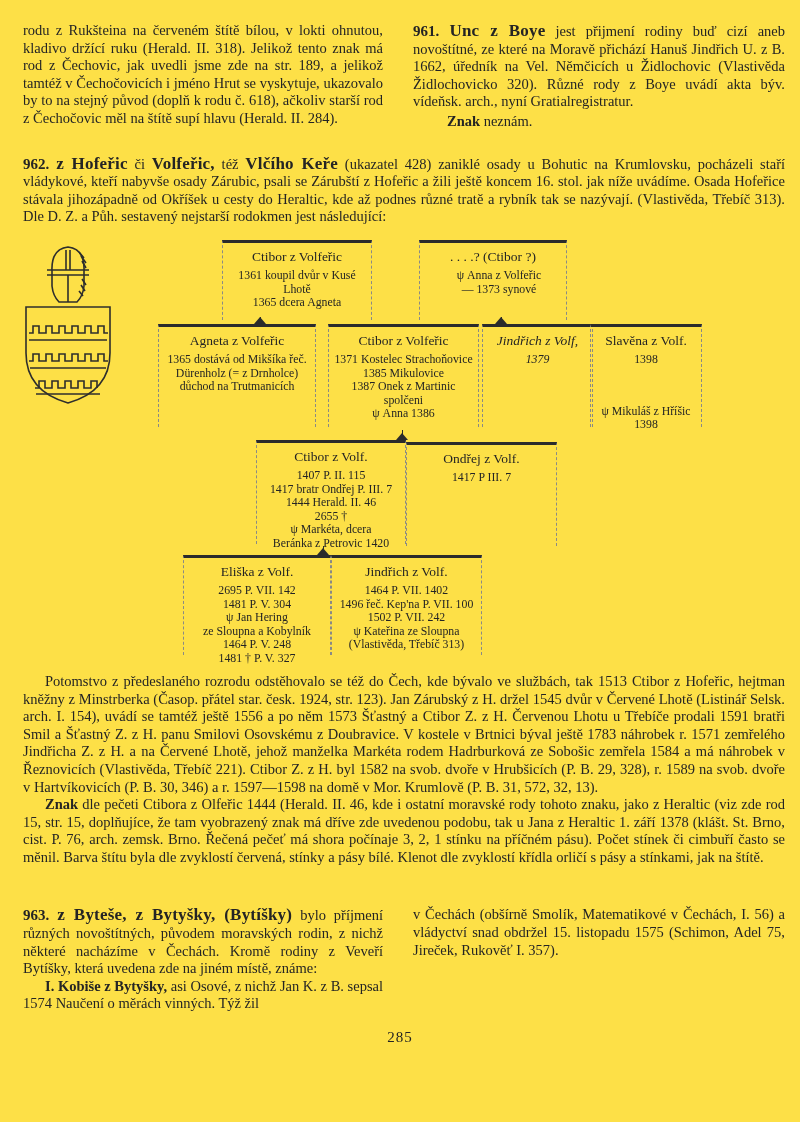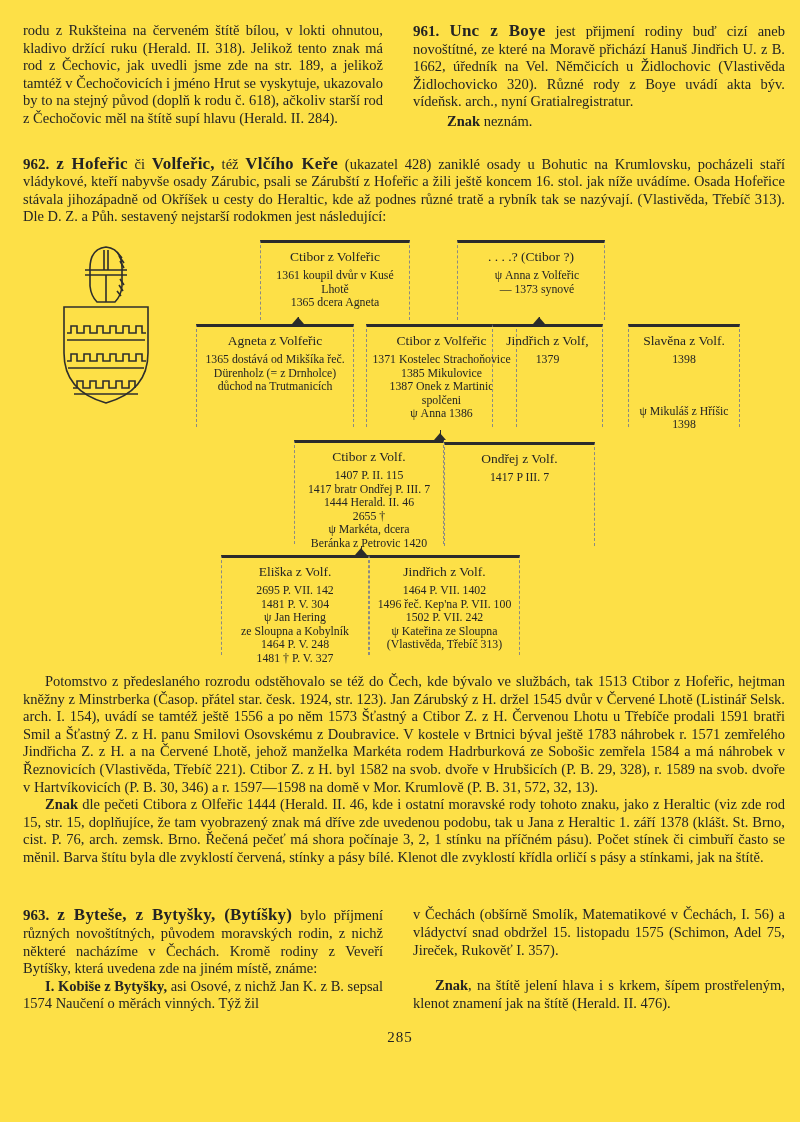--- a/index.html
+++ b/index.html
@@ -21,21 +21,21 @@
   }
   .indent{text-indent:22px;}
   .num{font-weight:bold;font-size:15px;}
   .h-name{font-weight:bold;font-size:17px;letter-spacing:.2px;}
   .run-bold{font-weight:bold;}
   .znak-line{margin-top:2px;text-indent:34px;font-size:14.5px;line-height:17.6px;}
   .sec962{margin:24px 15px 0 23px;}
   .flow{margin:0 15px 0 23px;}
 
   
-  .tree{position:relative;height:436px;margin-top:11px;margin-left:38px;}
+  .tree{position:relative;height:436px;margin-top:11px;}
   .tbox{
     position:absolute;
     border-top:3px solid #2b2b2b;
     border-left:1px dashed #8a8a86;
     border-right:1px dashed #8a8a86;
     text-align:center;
     box-sizing:border-box;
     padding-top:4px;
   }
   .tbox .bname{font-size:13.5px;margin:2px 1px 4px;white-space:nowrap;}
@@ -111,21 +111,21 @@
       <div class="bname">Agneta z Volfeřic</div>
       <div class="bline">1365 dostává od Mikšíka řeč. Dürenholz (= z Drnholce) důchod na Trutmanicích</div>
     </div>
     <div class="tbox" style="left:328px;top:87px;width:151px;height:103px;">
       <div class="bname">Ctibor z Volfeřic</div>
       <div class="bline">1371 Kostelec Strachoňovice</div>
       <div class="bline">1385 Mikulovice</div>
       <div class="bline">1387 Onek z Martinic spolčeni</div>
       <div class="bline">ψ Anna 1386</div>
     </div>
-    <div class="tbox" style="left:454px;top:87px;width:111px;height:103px;">
+    <div class="tbox" style="left:482px;top:87px;width:111px;height:103px;font-style:italic;">
       <div class="bname">Jindřich z Volf,</div>
       <div class="bline">1379</div>
     </div>
     <div class="tbox" style="left:590px;top:87px;width:112px;height:103px;">
       <div class="bname">Slavěna z Volf.</div>
       <div class="bline">1398</div>
       <div class="gap38"></div>
       <div class="bline">ψ Mikuláš z Hříšic</div>
       <div class="bline">1398</div>
     </div>
@@ -177,19 +177,18 @@
     <p class="body indent"><span class="run-bold">Znak</span><span> dle pečeti Ctibora z Olfeřic 1444 (Herald. II. 46, kde i ostatní moravské rody tohoto znaku, jako z Heraltic (viz zde rod 15, str. 15, doplňujíce, že tam vyobrazený znak má dříve zde uvedenou podobu, tak u Jana z Heraltic 1. září 1378 (klášt. St. Brno, cist. P. 76, arch. zemsk. Brno. Řečená pečeť má shora počínaje 3, 2, 1 stínku na příčném pásu). Počet stínek či cimbuří často se měnil.  Barva štítu byla dle zvyklostí červená, stínky a pásy bílé. Klenot dle zvyklostí křídla orličí s pásy a stínkami, jak na štítě.</span></p>
   </div>
 
   <div class="cols sec963">
     <div class="col-l">
       <p class="body"><span class="num">963. </span><span class="h-name">z Byteše, z Bytyšky, (Bytíšky)</span><span> bylo příjmení různých novoštítných, původem moravských rodin, z nichž některé nacházíme v Čechách. Kromě rodiny z Veveří Bytíšky, která uvedena zde na jiném místě, známe:</span></p>
       <p class="body indent"><span class="run-bold">I. Kobiše z Bytyšky,</span><span> asi Osové, z nichž Jan K. z B. sepsal 1574 Naučení o měrách vinných. Týž žil</span></p>
     </div>
     <div class="col-r">
       <p class="body">v Čechách (obšírně Smolík, Matematikové v Čechách, I. 56) a vládyctví snad obdržel 15. listopadu 1575 (Schimon, Adel 75, Jireček, Rukověť I. 357).</p>
-      <p class="body indent" style="margin-top:18px;"><span class="run-bold">Znak</span><span>, na štítě jelení hlava i s krkem, šípem prostřeleným, klenot znamení jak na štítě (Herald. II. 476).</span></p>
     </div>
   </div>
 
   <div class="pageno">285</div>
 
 </div>
 
 </body></html>

